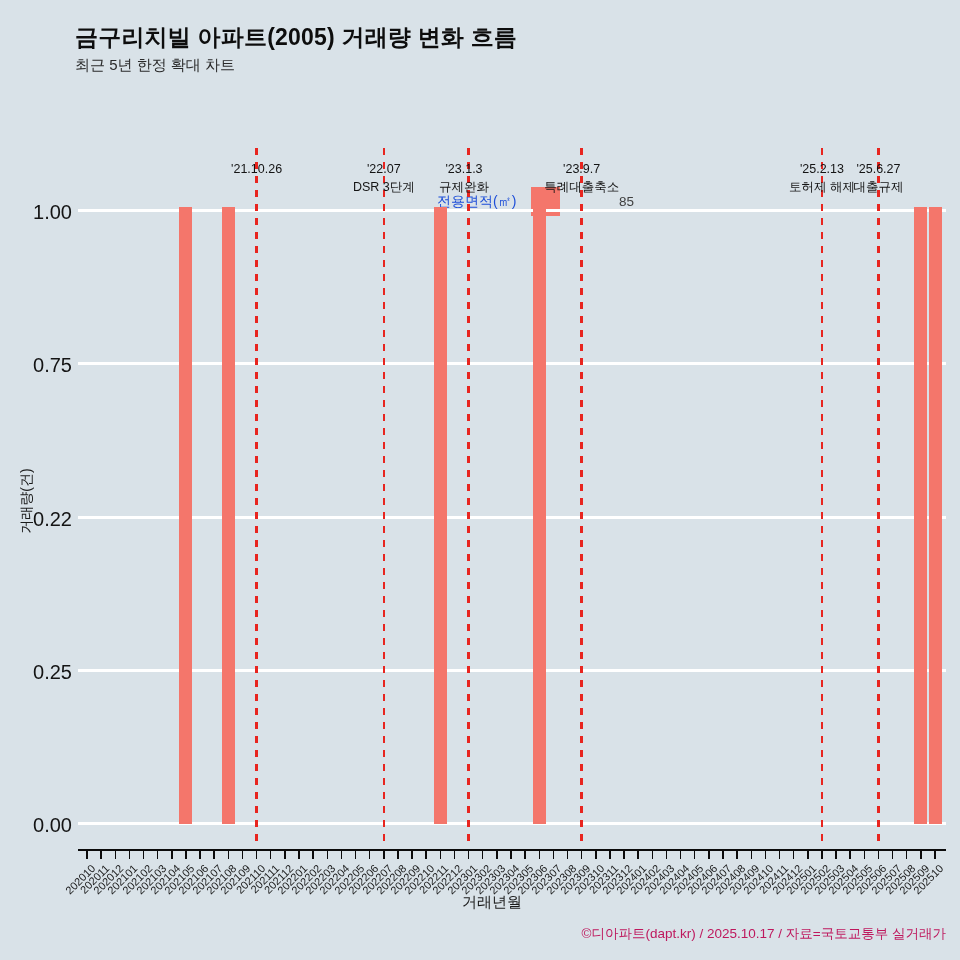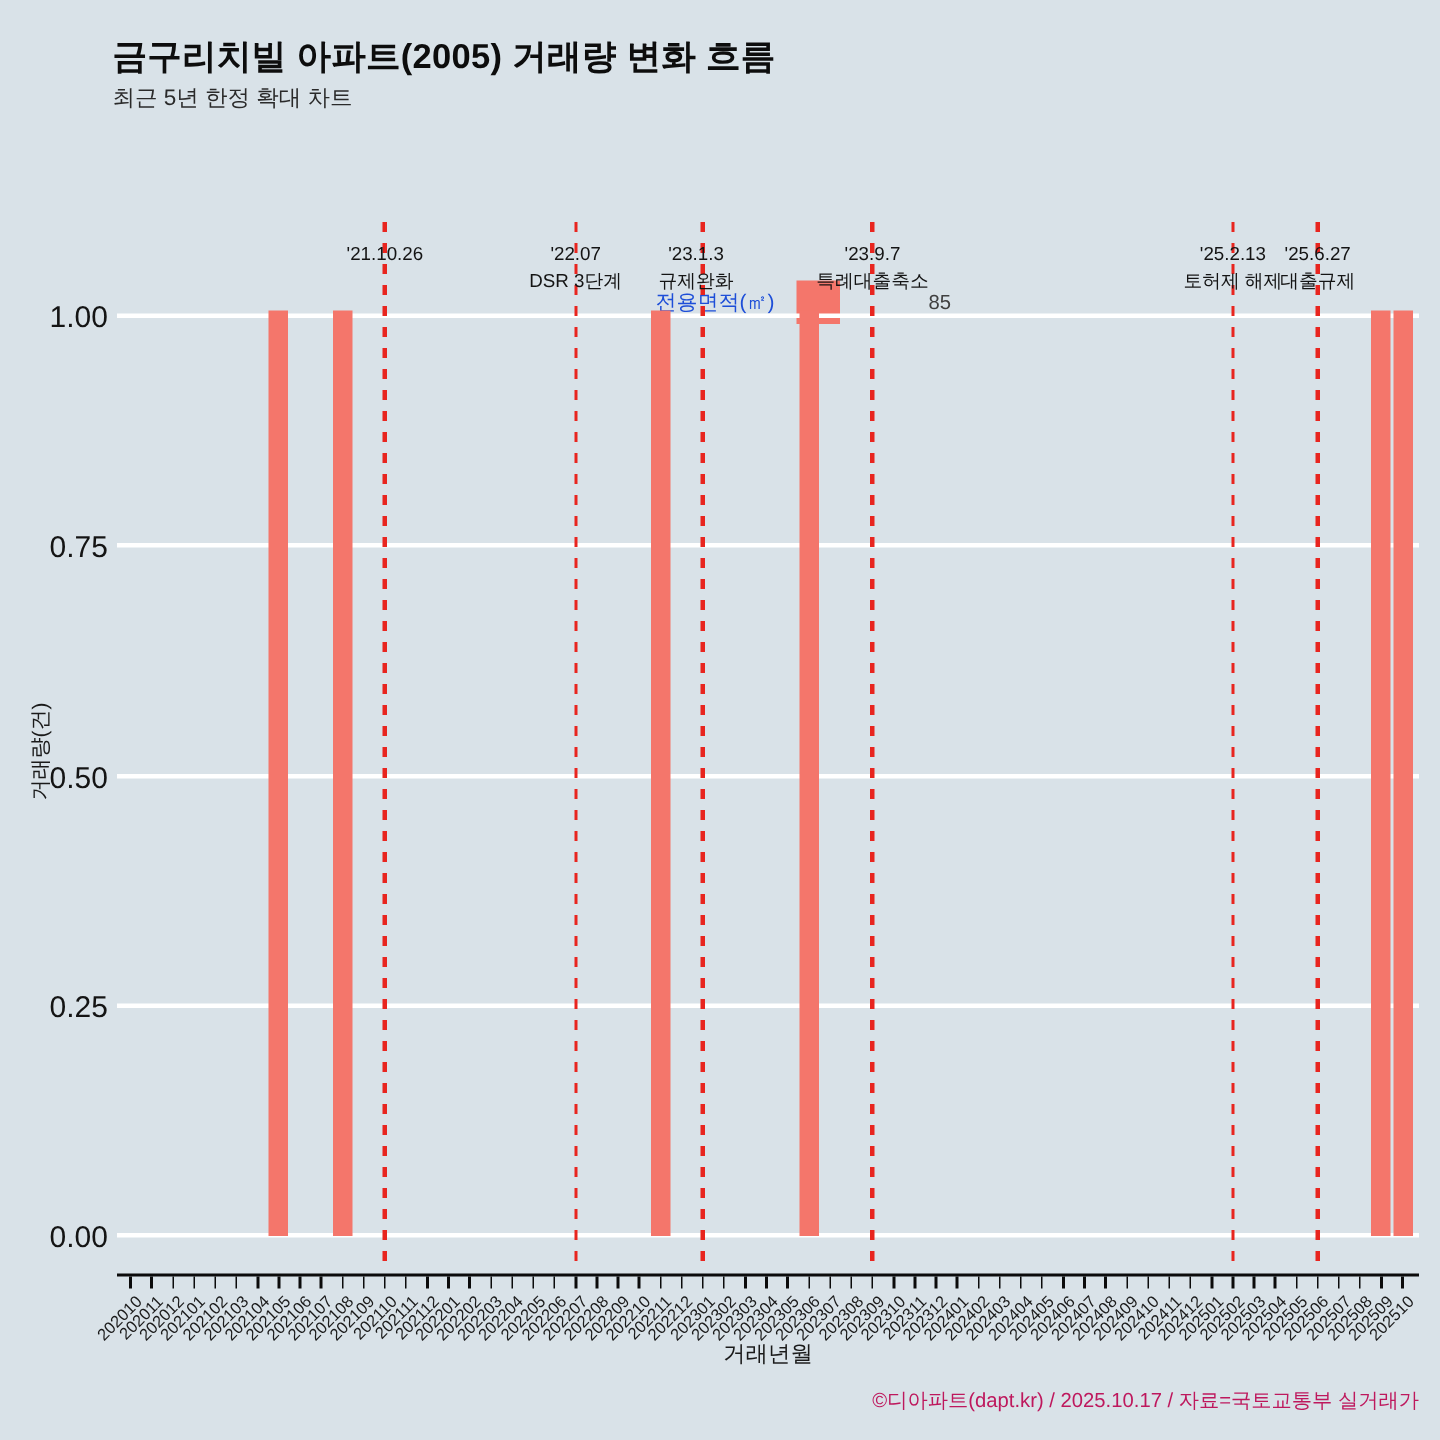--- a/index.html
+++ b/index.html
@@ -28,21 +28,21 @@
   .x-axis-line{left:78px;top:849px;width:868px;height:2px;background:#0b0b0b;}
   .xtick{top:851px;width:1.5px;height:8px;background:#0b0b0b;}
   .xtick-label{
     top:862px;width:64px;text-align:right;font-size:11px;color:#1a1a1a;
     transform-origin:100% 0;transform:rotate(-45deg);white-space:nowrap;
   }
   .y-axis-title{
     left:-28px;top:492px;width:110px;text-align:center;font-size:14px;color:#1a1a1a;
     transform:rotate(-90deg);transform-origin:center;
   }
-  .x-axis-title{left:462px;top:893px;width:100px;text-align:center;font-size:15px;color:#1a1a1a;}
+  .x-axis-title{left:462px;top:893px;width:100px;font-size:15px;color:#1a1a1a;}
   .footer{right:14px;top:925px;font-size:13.5px;color:#be185d;text-align:right;}
 </style>
 </head>
 <body>
 
 <div class="abs title">금구리치빌 아파트(2005) 거래량 변화 흐름</div>
 <div class="abs subtitle">최근 5년 한정 확대 차트</div>
 
 <div class="abs legend">
   <span class="abs legend-label">전용면적(㎡)</span>
@@ -54,21 +54,21 @@
   <div id="grid-layer">
       <div class="abs gridline" style="top: 209px;"></div>
       <div class="abs gridline" style="top: 362.25px;"></div>
       <div class="abs gridline" style="top: 515.5px;"></div>
       <div class="abs gridline" style="top: 668.75px;"></div>
       <div class="abs gridline" style="top: 822px;"></div>
     </div>
   <div id="ytick-layer">
       <div class="abs ytick-label" style="left: 12px; top: 201px;">1.00</div>
       <div class="abs ytick-label" style="left: 12px; top: 354.25px;">0.75</div>
-      <div class="abs ytick-label" style="left: 12px; top: 507.5px;">0.50</div>
+      <div class="abs ytick-label" style="left: 12px; top: 507.5px;">0.22</div>
       <div class="abs ytick-label" style="left: 12px; top: 660.75px;">0.25</div>
       <div class="abs ytick-label" style="left: 12px; top: 814px;">0.00</div>
     </div>
   <div id="bar-layer">
       <div class="abs bar" style="left: 179.433px; top: 207px; height: 617px; background: rgb(244, 118, 107);"></div>
       <div class="abs bar" style="left: 221.833px; top: 207px; height: 617px; background: rgb(244, 118, 107);"></div>
       <div class="abs bar" style="left: 433.833px; top: 207px; height: 617px; background: rgb(244, 118, 107);"></div>
       <div class="abs bar" style="left: 532.767px; top: 207px; height: 617px; background: rgb(244, 118, 107);"></div>
       <div class="abs bar" style="left: 914.367px; top: 207px; height: 617px; background: rgb(244, 118, 107);"></div>
       <div class="abs bar" style="left: 928.5px; top: 207px; height: 617px; background: rgb(244, 118, 107);"></div>

